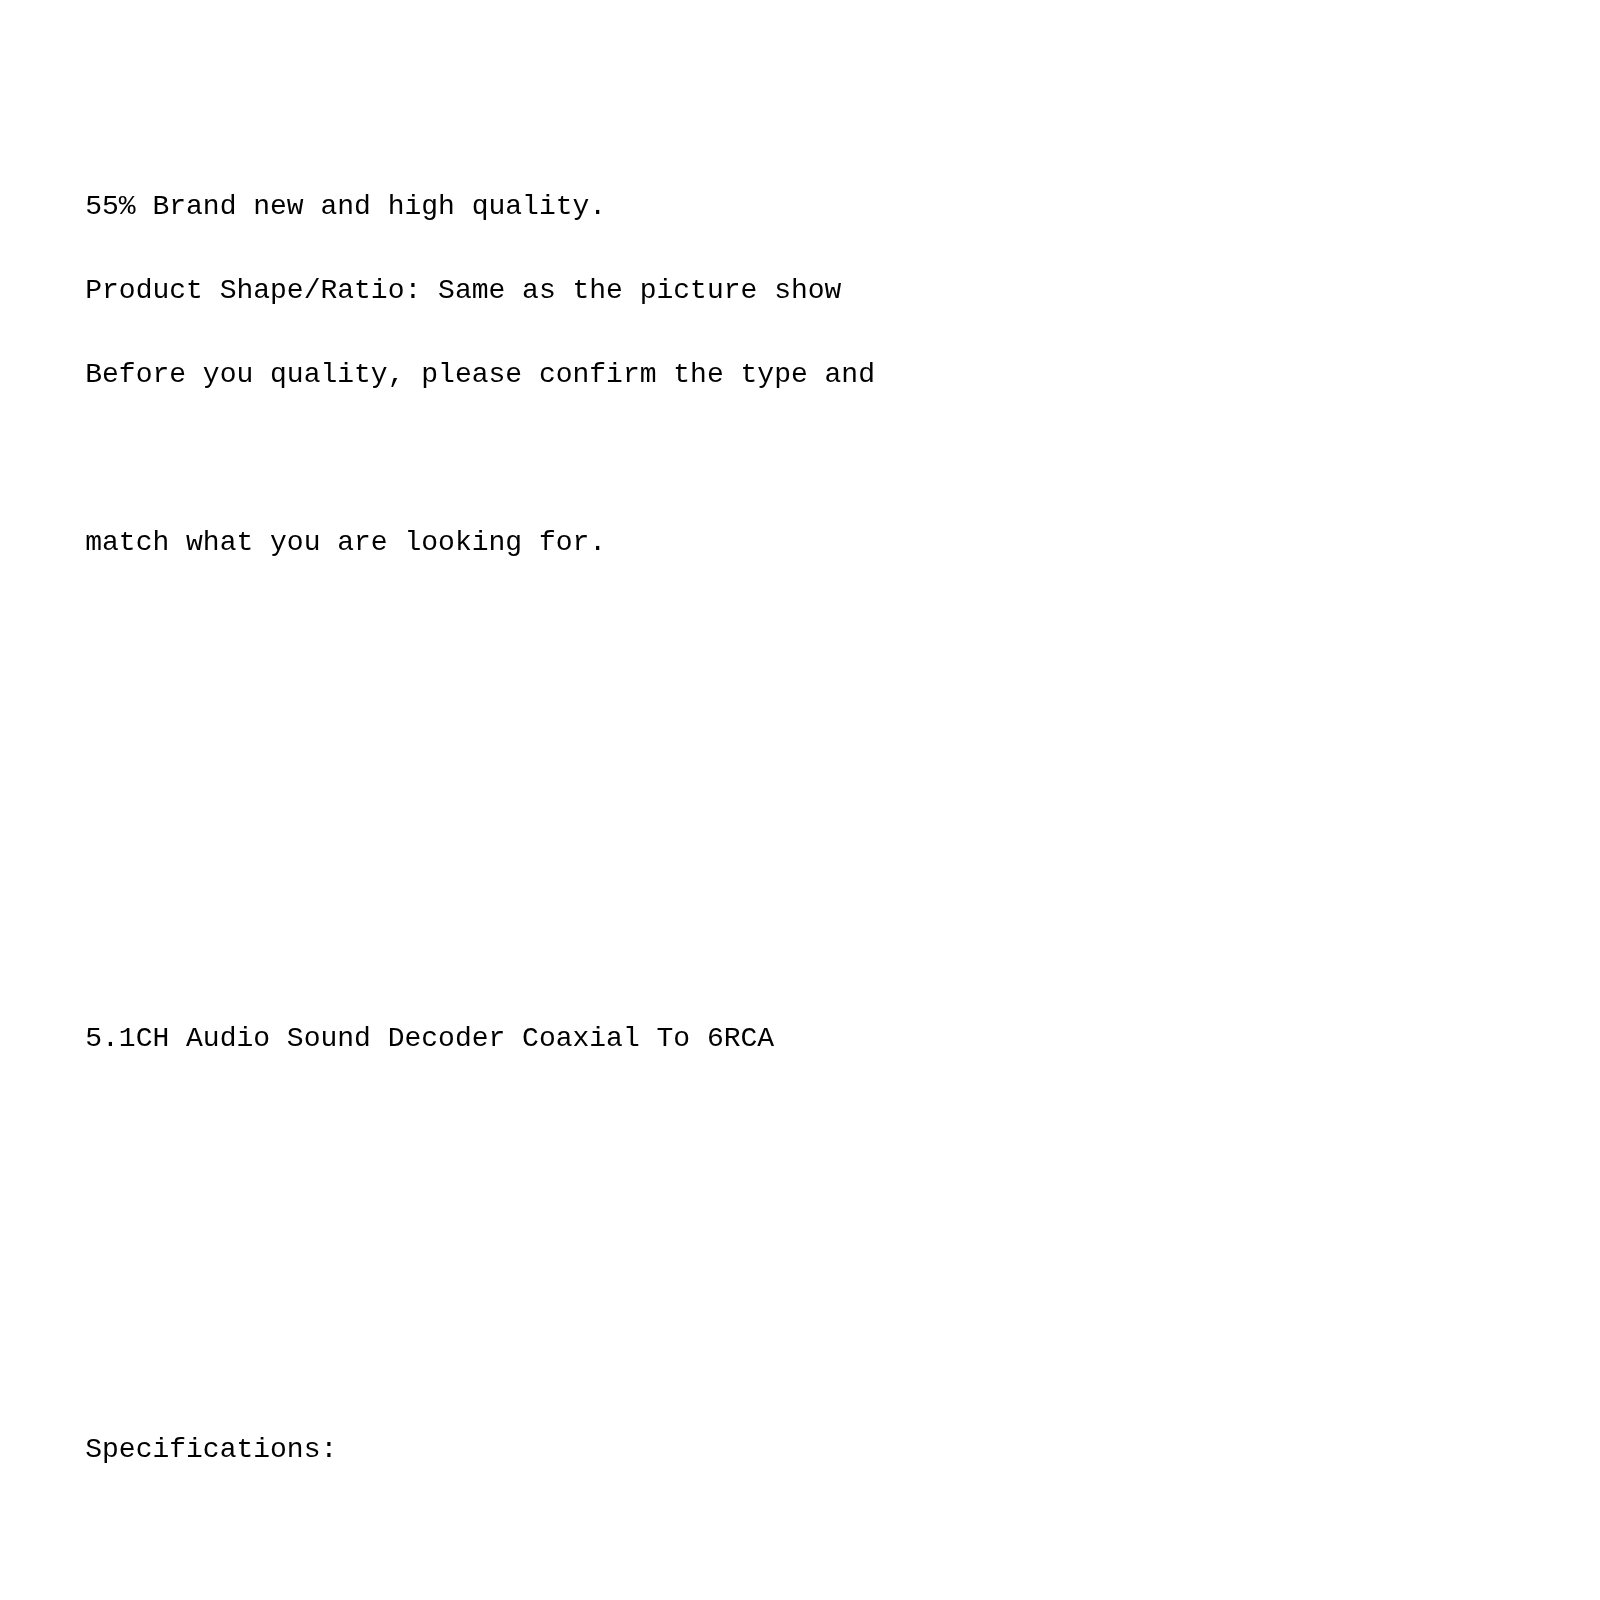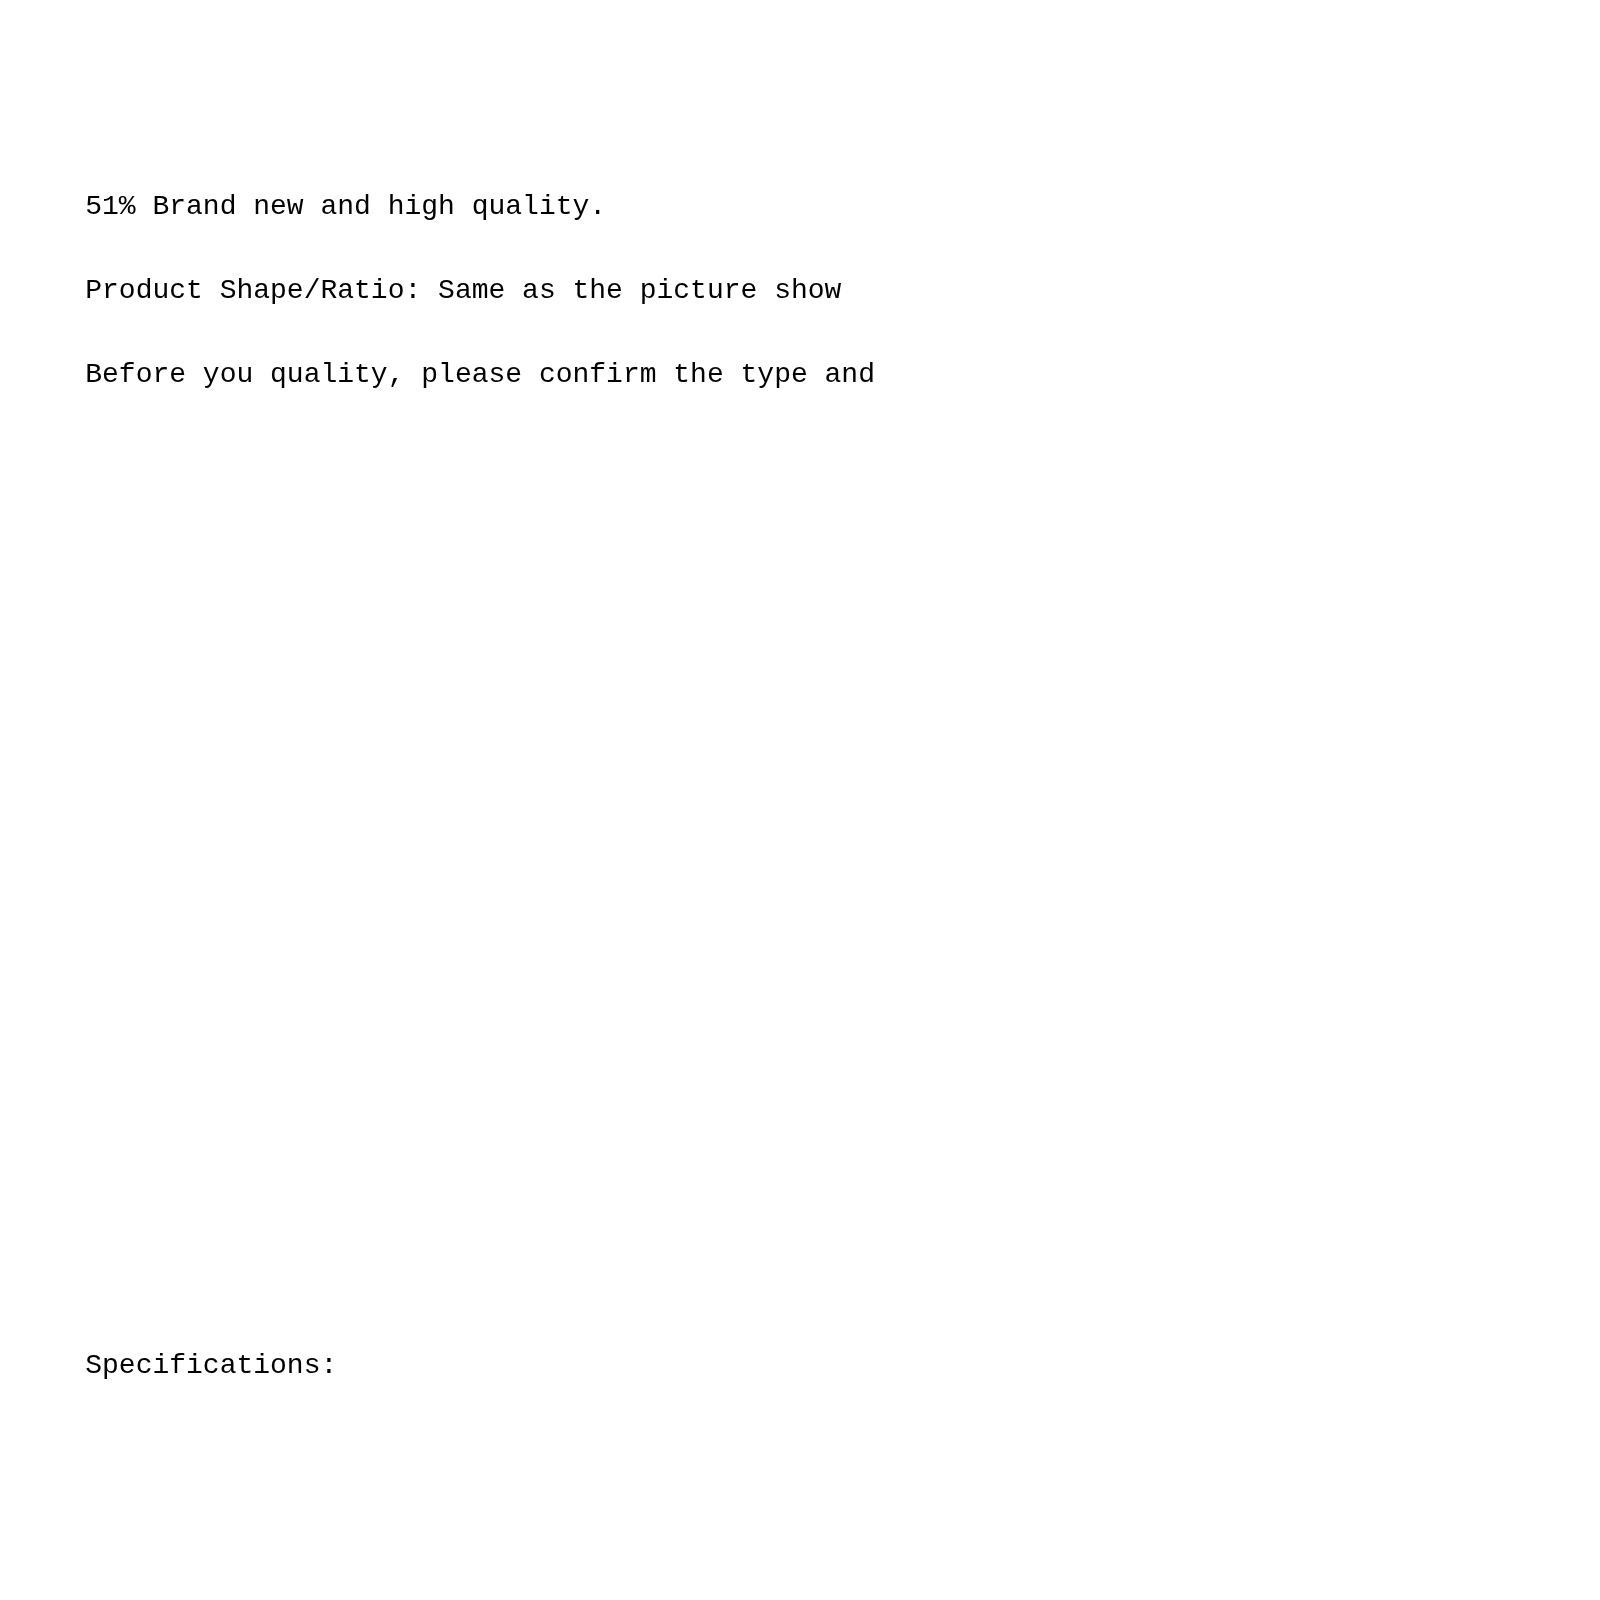--- a/index.html
+++ b/index.html
@@ -24,30 +24,32 @@
     .paragraph {
       margin-bottom: 1.2em;
     }
   </style>
 </head>
 <body>
 
 <div class="content-block">
 
   <div class="paragraph">
-    <span>51% Brand new and high quality.</span><br>
+    <span>55% Brand new and high quality.</span><br>
     <span>Product Shape/Ratio: Same as the picture show</span><br>
     <span>Before you quality, please confirm the type and</span><br>
     <br>
+    <span>match what you are looking for.</span>
   </div>
 
   <br>
 
   <div class="paragraph">
     <br>
+    <span>5.1CH Audio Sound Decoder Coaxial To 6RCA</span>
   </div>
 
   <br>
 
   <div class="paragraph">
     <span>Specifications:</span><br>
     <br>
     <br>
     <br>
     <br>

